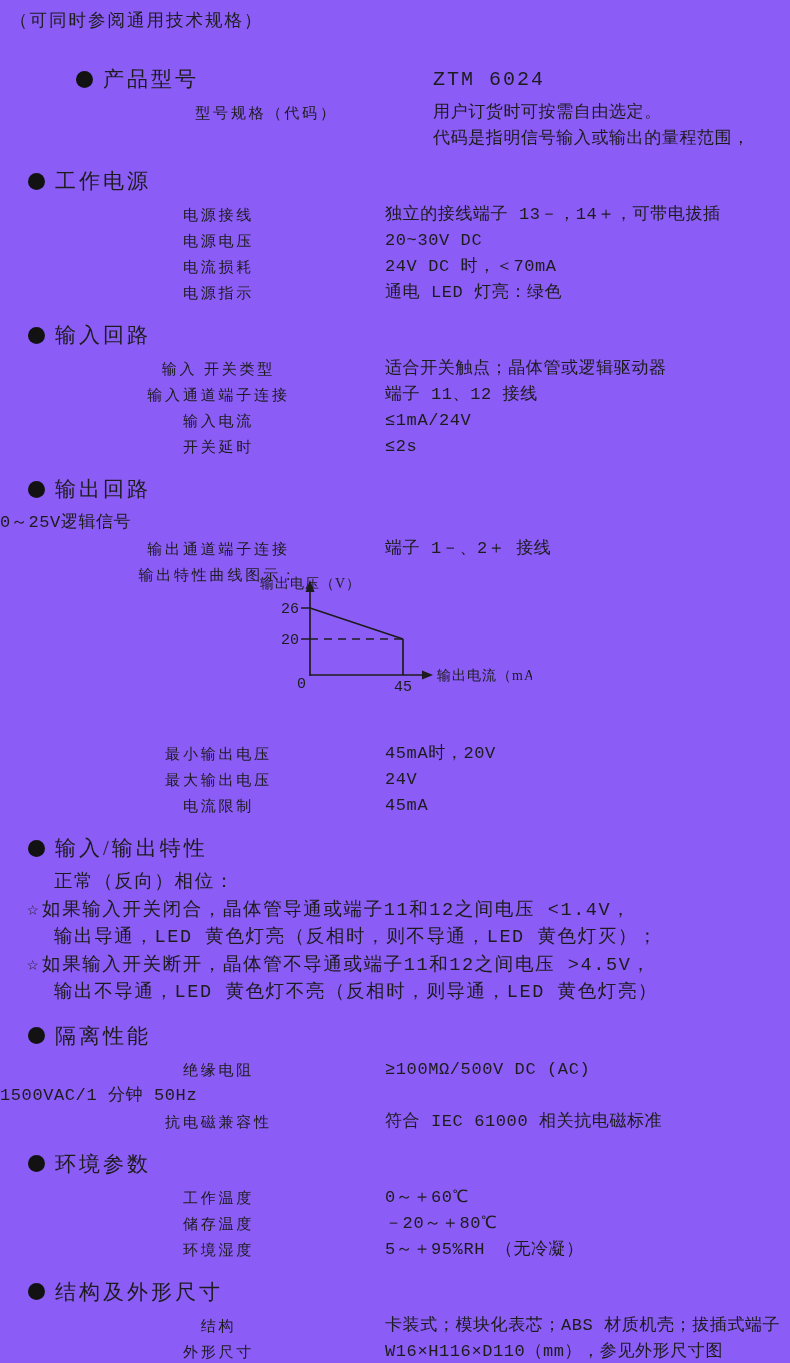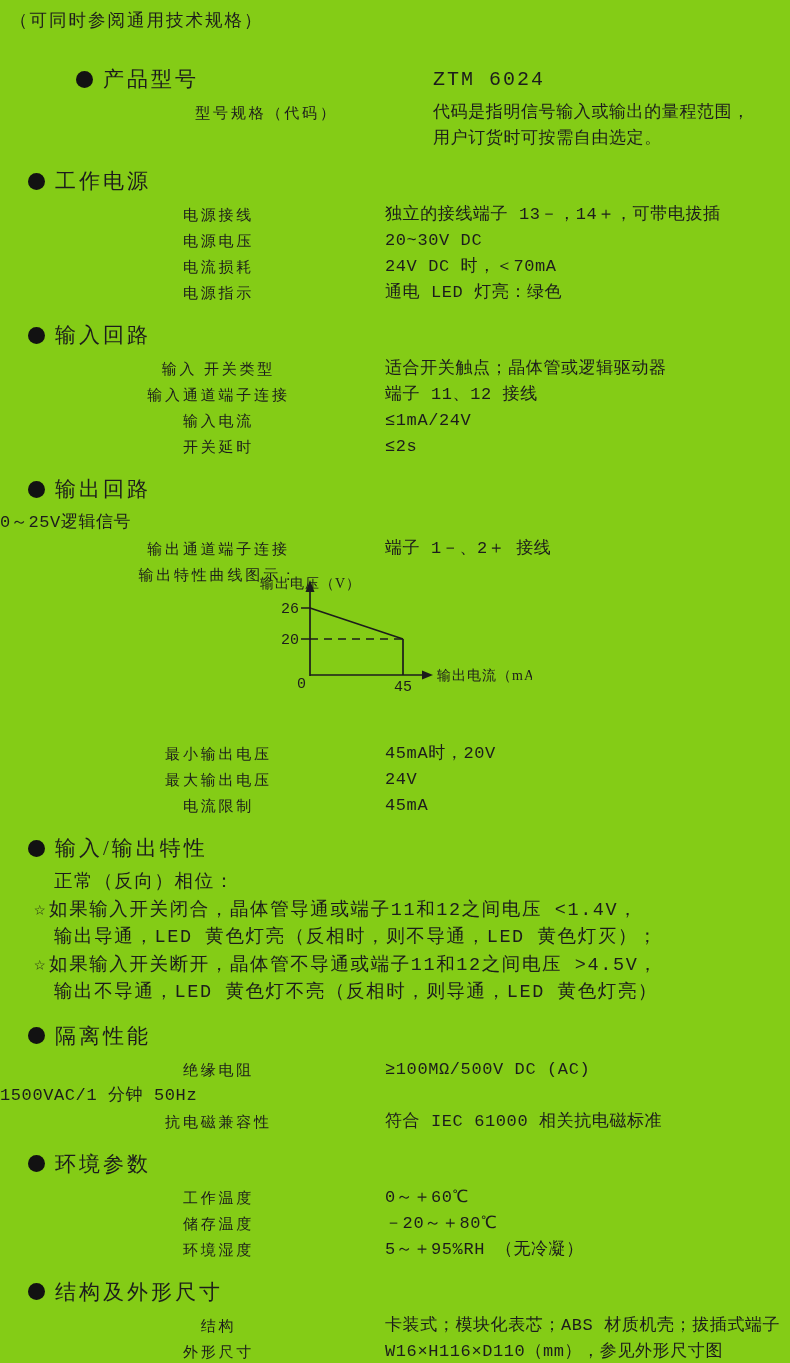--- a/index.html
+++ b/index.html
@@ -1,21 +1,21 @@
 <!DOCTYPE html>
 <html><head>
 <meta charset="utf-8">
 <style>
   html, body { margin: 0; padding: 0; background: #ffffff; }
   .page {
     position: relative;
     width: 790px;
     height: 1363px;
     overflow: hidden;
-    background: #84cc16;
+    background: #8b5cf6;
     color: #1c1c1c;
     font-family: "Liberation Serif", "DejaVu Serif", serif;
     box-sizing: border-box;
     padding-top: 8px;
   }
   .header-note {
     margin-left: 10px;
     font-size: 17.5px;
     letter-spacing: 2px;
   }
@@ -68,21 +68,21 @@
     white-space: nowrap;
   }
   .note {
     padding-left: 54px;
     font-size: 18.5px;
     line-height: 27.5px;
     letter-spacing: 1.6px;
     white-space: nowrap;
     font-family: Liberation Mono, monospace;
   }
-  .note.star { padding-left: 34px; }
+  .note.star { padding-left: 27px; }
   .star-glyph { margin-right: 2px; font-size: 19px; }
   .chart-block { margin: -13px 0 44px 252px; width: 280px; }
   .chart-block svg { display: block; }
   svg text {
     font-family: "Liberation Serif", "DejaVu Serif", serif;
     fill: #1c1c1c;
   }
   svg .axis-num {
     font-size: 15px;
     font-family: "Liberation Mono", "DejaVu Sans Mono", "Liberation Serif", serif;
@@ -97,22 +97,22 @@
   <div id="sections">
       <section class="sec">
         <div class="sec-head">
           <span class="bullet"></span>
           <h2 class="sec-title">产品型号</h2>
           <span class="title-value">ZTM 6024</span>
         </div>
         <div class="row">
           <div class="label">型号规格（代码）</div>
           <div class="value">
+            <div class="vline">用户订货时可按需自由选定。</div>
             <div class="vline">代码是指明信号输入或输出的量程范围，</div>
-            <div class="vline">用户订货时可按需自由选定。</div>
           </div>
         </div>
       </section>
       <section class="sec">
         <div class="sec-head">
           <span class="bullet"></span>
           <h2 class="sec-title">工作电源</h2>
         </div>
         <div class="row">
           <div class="label">电源接线</div>

